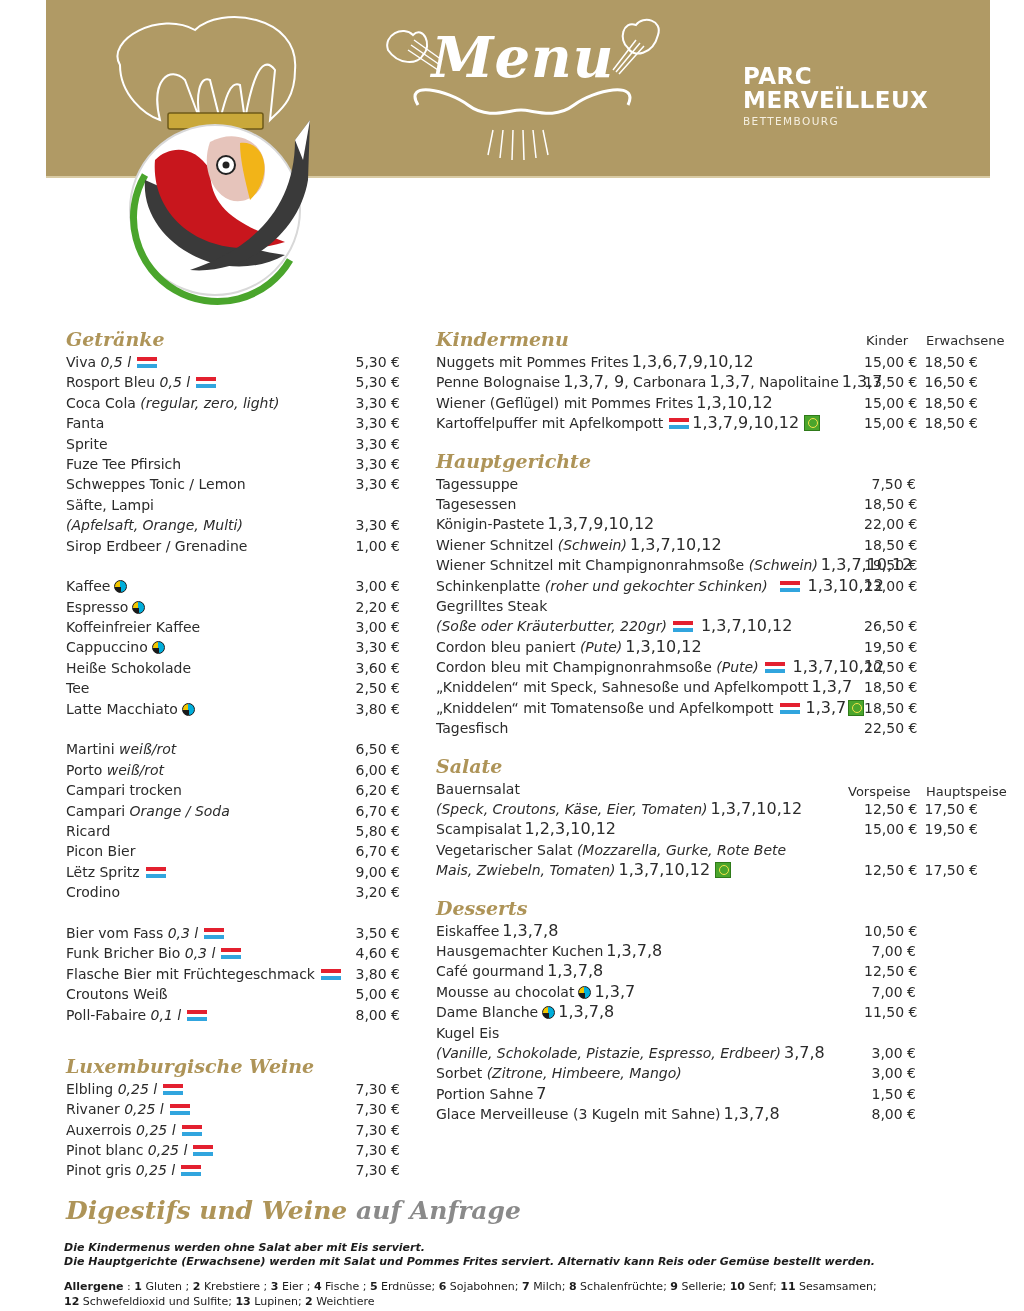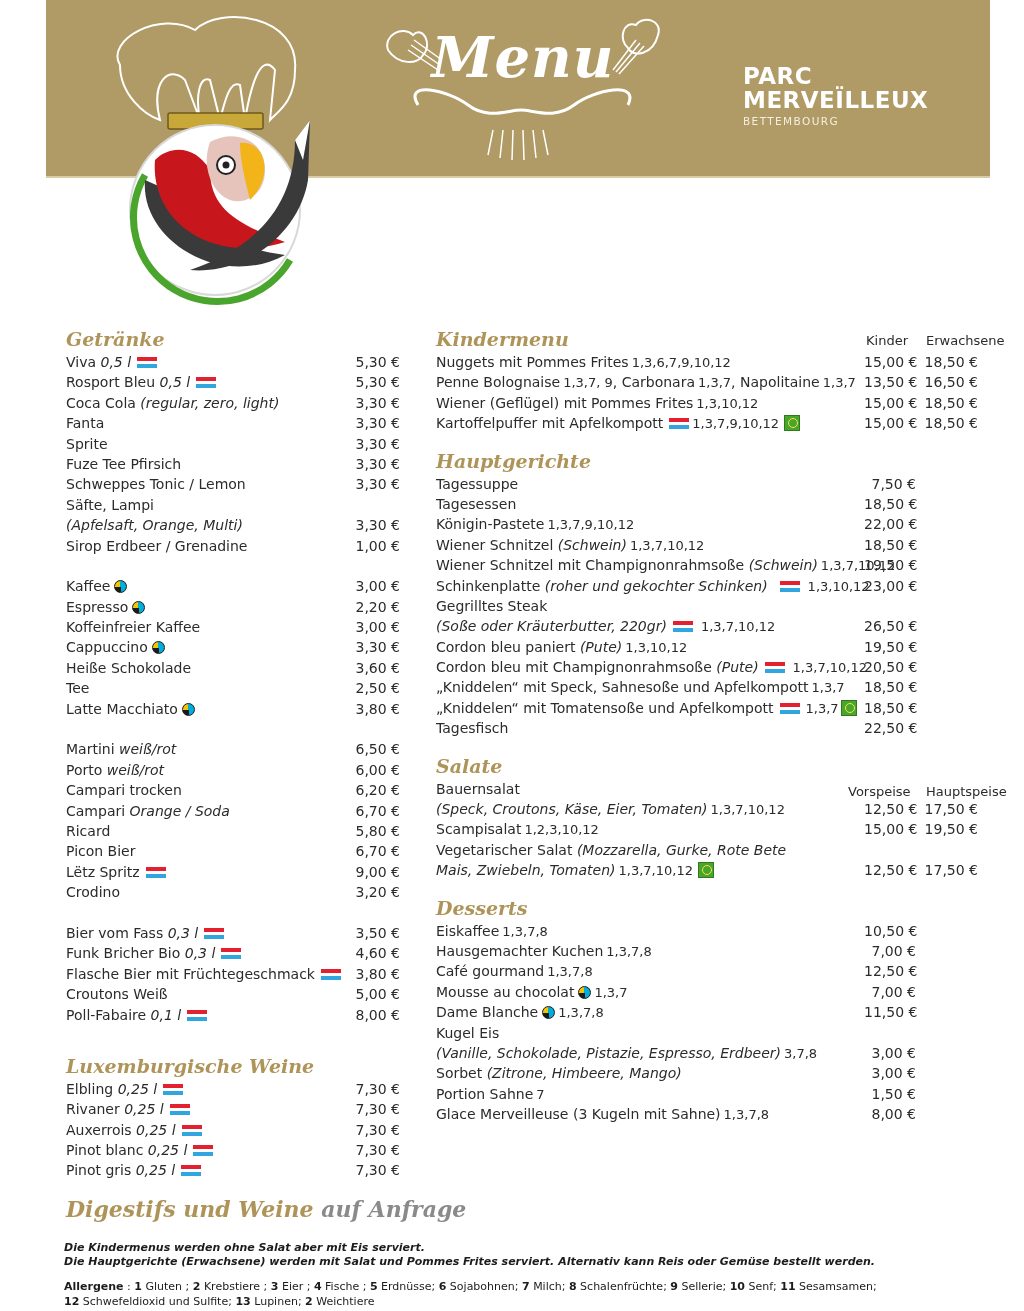--- a/index.html
+++ b/index.html
@@ -16,34 +16,34 @@
 
   .col-left { position: absolute; left: 66px; top: 326px; width: 340px; }
   .col-right { position: absolute; left: 436px; top: 326px; width: 580px; }
 
   .sec-title { font-family: "DejaVu Serif", serif; font-style: italic; font-weight: bold; color: #ae9458; font-size: 19px; height: 26px; line-height: 26px; }
   .row { position: relative; height: 20.4px; line-height: 20.4px; font-size: 14px; white-space: nowrap; }
   .row .name { position: absolute; left: 0; top: 0; }
   .row .price { position: absolute; right: 0; top: 0; text-align: right; }
   .col-left .row .price { right: 6px; }
   .it { font-style: italic; }
-  .alg { font-size: 13px; margin-left: 3px; }
+  .alg { font-size: 16px; margin-left: 3px; }
   .gap { height: 20.4px; }
 
   .flag { display: inline-block; width: 20px; height: 11px; vertical-align: -1px; margin-left: 6px; background: linear-gradient(#e3202f 0 33%, #ffffff 33% 66%, #31a5de 66% 100%); }
   .ft { display: inline-block; width: 13px; height: 13px; border-radius: 50%; background: conic-gradient(#00aedb 0 50%, #1a1a1a 50% 75%, #f1c600 75% 100%); vertical-align: -2px; margin-left: 4px; border: 1px solid #1a1a1a; }
   .veg { display: inline-block; width: 16px; height: 16px; background: #4aa52c; border: 1px solid #2f7a1a; vertical-align: -3px; margin-left: 5px; position: relative; }
   .veg::after { content: ""; position: absolute; left: 3px; top: 2px; width: 8px; height: 8px; border: 1.5px solid #f3e24a; border-radius: 50%; }
   .row .p1 { position: absolute; left: 428px; width: 52px; text-align: right; }
   .row .p2 { position: absolute; left: 488px; width: 54px; text-align: right; }
   .row .ps { position: absolute; left: 428px; width: 52px; text-align: right; }
 
   .colhead { position: absolute; top: 7px; font-size: 13px; }
 
-  .digestif { position: absolute; left: 66px; top: 1196px; font-family: "DejaVu Serif", serif; font-style: italic; font-weight: bold; font-size: 22px; color: #ae9458; }
+  .digestif { position: absolute; left: 66px; top: 1196px; font-family: "DejaVu Serif", serif; font-style: italic; font-weight: bold; font-size: 25px; color: #ae9458; }
   .digestif .grey { color: #8a8a8a; }
   .note { position: absolute; left: 64px; top: 1241px; font-size: 11px; font-weight: bold; font-style: italic; line-height: 14px; color: #1c1c1c; }
   .allergens { position: absolute; left: 64px; top: 1279px; width: 950px; font-size: 11px; line-height: 15px; color: #1c1c1c; }
   .allergens b { font-weight: bold; }
 </style>
 </head>
 <body>
 
 <div class="header-band"></div>
 

